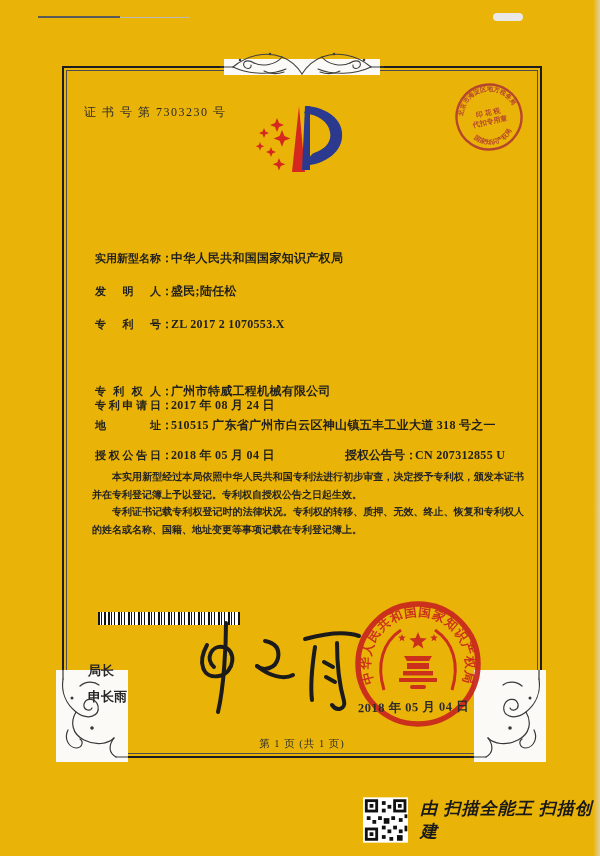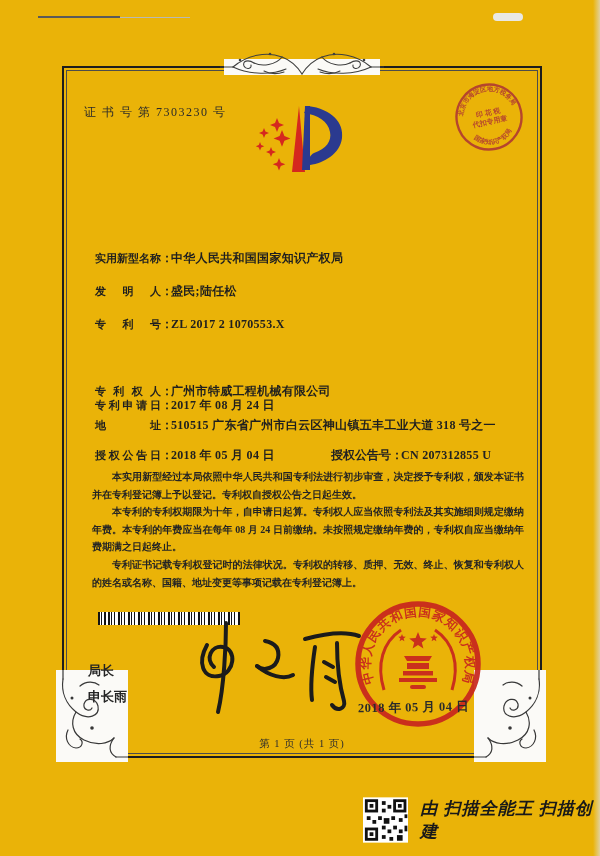--- a/index.html
+++ b/index.html
@@ -20,21 +20,21 @@
   .title{position:absolute;left:62px;top:180px;width:480px;text-align:center;
          font-size:29px;font-weight:700;letter-spacing:7px;color:#141414;z-index:4;}
 
   .fields{position:absolute;left:95px;top:246px;width:432px;z-index:4;}
   .f-row{position:absolute;left:0;font-size:12px;font-weight:700;color:#1f1f1f;white-space:nowrap;}
   .f-label{display:inline-block;width:66px;font-size:11px;text-align:justify;text-align-last:justify;vertical-align:baseline;}
   .f-colon{display:inline-block;width:10px;}
   .f-value{font-size:12px;letter-spacing:.3px;}
   .f-value.wrap{display:inline-block;width:348px;white-space:normal;vertical-align:top;line-height:17px;}
   .r1{top:4px;} .r2{top:37px;} .r3{top:70px;} .r4{top:103px;margin-top:48px;} .r5{top:137px;} .r6{top:171px;} .r7{top:201px;}
-  .grant-col{position:absolute;left:236px;top:201px;font-size:12px;font-weight:700;white-space:nowrap;}
+  .grant-col{position:absolute;left:250px;top:201px;font-size:12px;font-weight:700;white-space:nowrap;}
 
   .paras{position:absolute;left:92px;top:468px;width:432px;z-index:4;
          font-size:10px;line-height:17.6px;text-align:justify;color:#242424;}
   .paras p{margin:0;text-indent:2em;font-weight:600;}
 
   .barcode{position:absolute;left:98px;top:612px;width:142px;height:13px;z-index:4;
     background:repeating-linear-gradient(90deg,#141414 0 2px,#fff 2px 3px,#141414 3px 4px,#fff 4px 6px,#141414 6px 7.5px,#fff 7.5px 10px);}
 
   .signer{position:absolute;left:88px;top:658px;z-index:4;
           font-family:"Liberation Sans","DejaVu Sans",sans-serif;font-size:13px;font-weight:600;color:#242424;line-height:26px;}
@@ -155,21 +155,20 @@
     <div class="f-row r7">
       <span class="f-label">授权公告日</span><span class="f-colon">：</span><span class="f-value">2018 年 05 月 04 日</span>
     </div>
     <div class="grant-col">
       <span>授权公告号</span><span class="f-colon">：</span><span class="f-value">CN 207312855 U</span>
     </div>
   </div>
 
   <div class="paras">
     <p>本实用新型经过本局依照中华人民共和国专利法进行初步审查，决定授予专利权，颁发本证书并在专利登记簿上予以登记。专利权自授权公告之日起生效。</p>
-    <p>本专利的专利权期限为十年，自申请日起算。专利权人应当依照专利法及其实施细则规定缴纳年费。本专利的年费应当在每年 08 月 24 日前缴纳。未按照规定缴纳年费的，专利权自应当缴纳年费期满之日起终止。</p>
     <p>专利证书记载专利权登记时的法律状况。专利权的转移、质押、无效、终止、恢复和专利权人的姓名或名称、国籍、地址变更等事项记载在专利登记簿上。</p>
   </div>
 
   <div class="barcode"></div>
 
   <div class="signer">
     <div>局长</div>
     <div>申长雨</div>
   </div>
 

